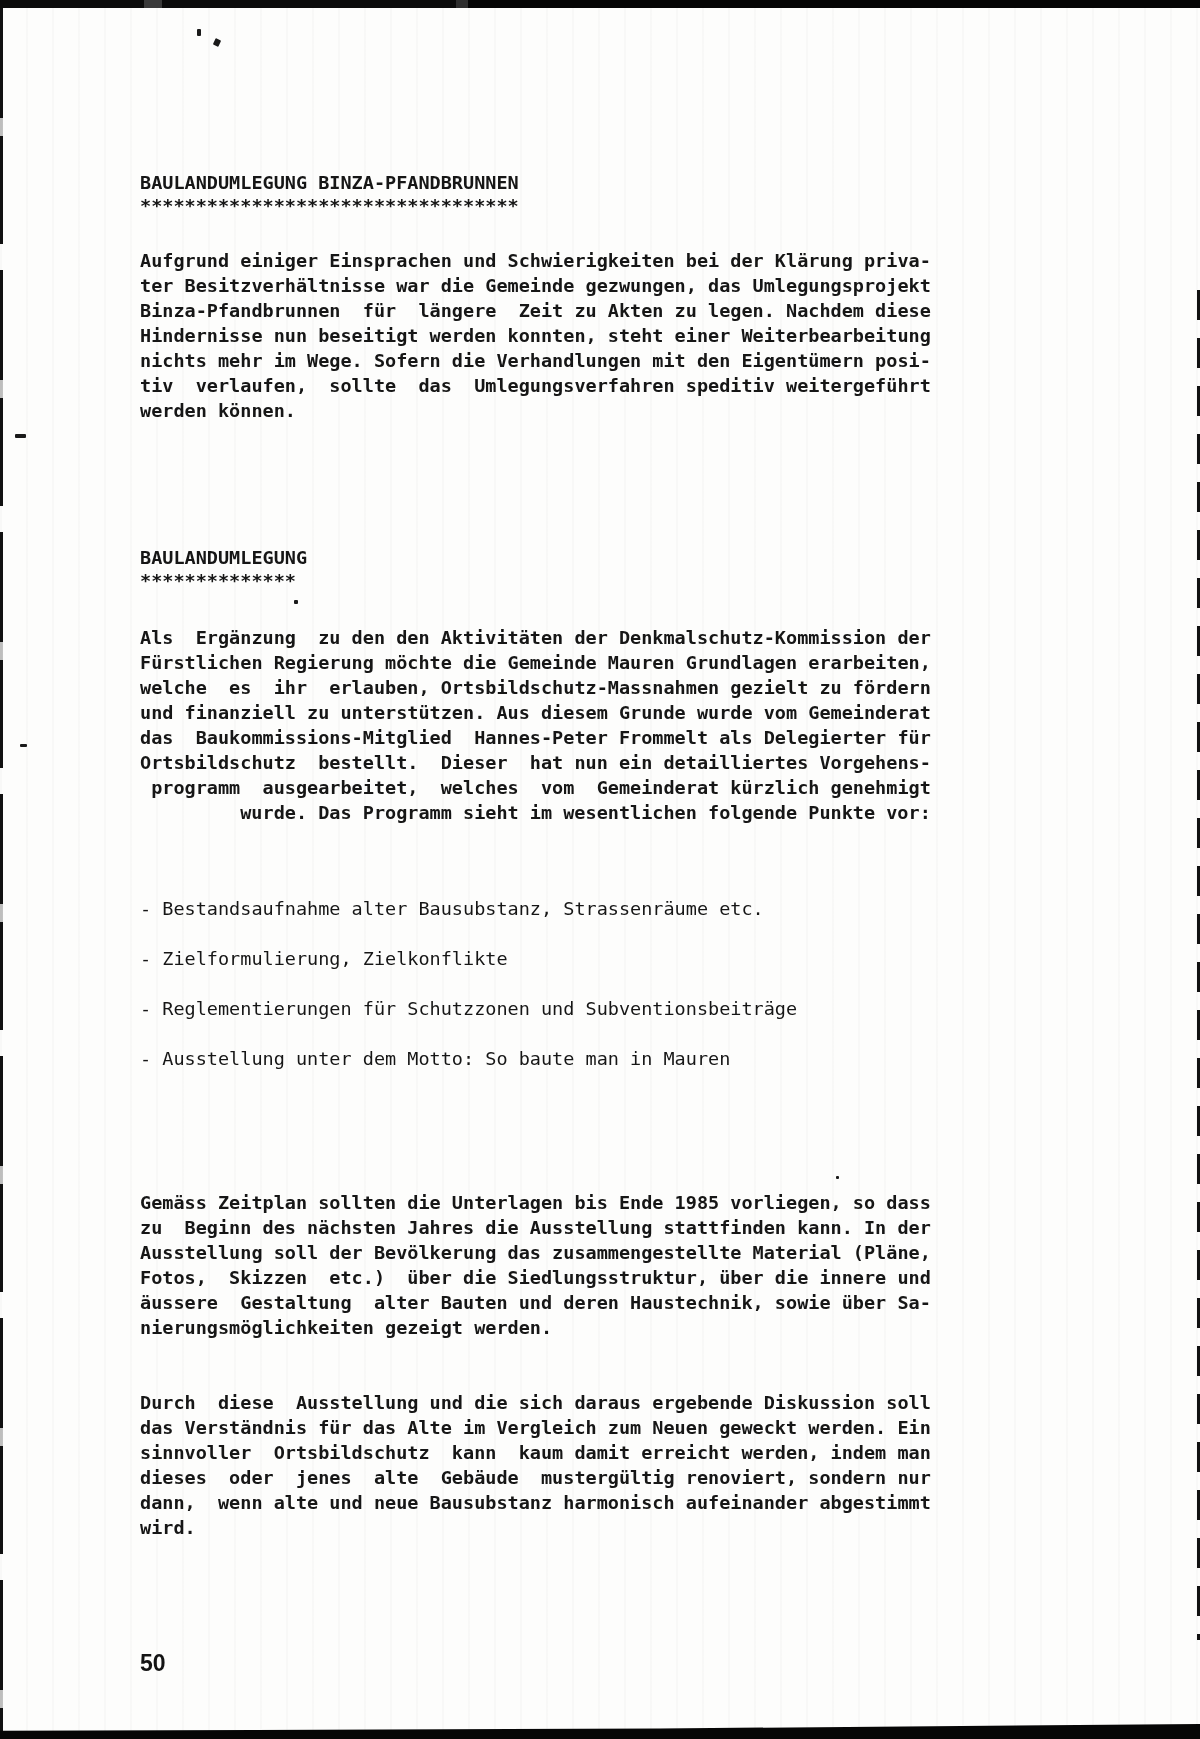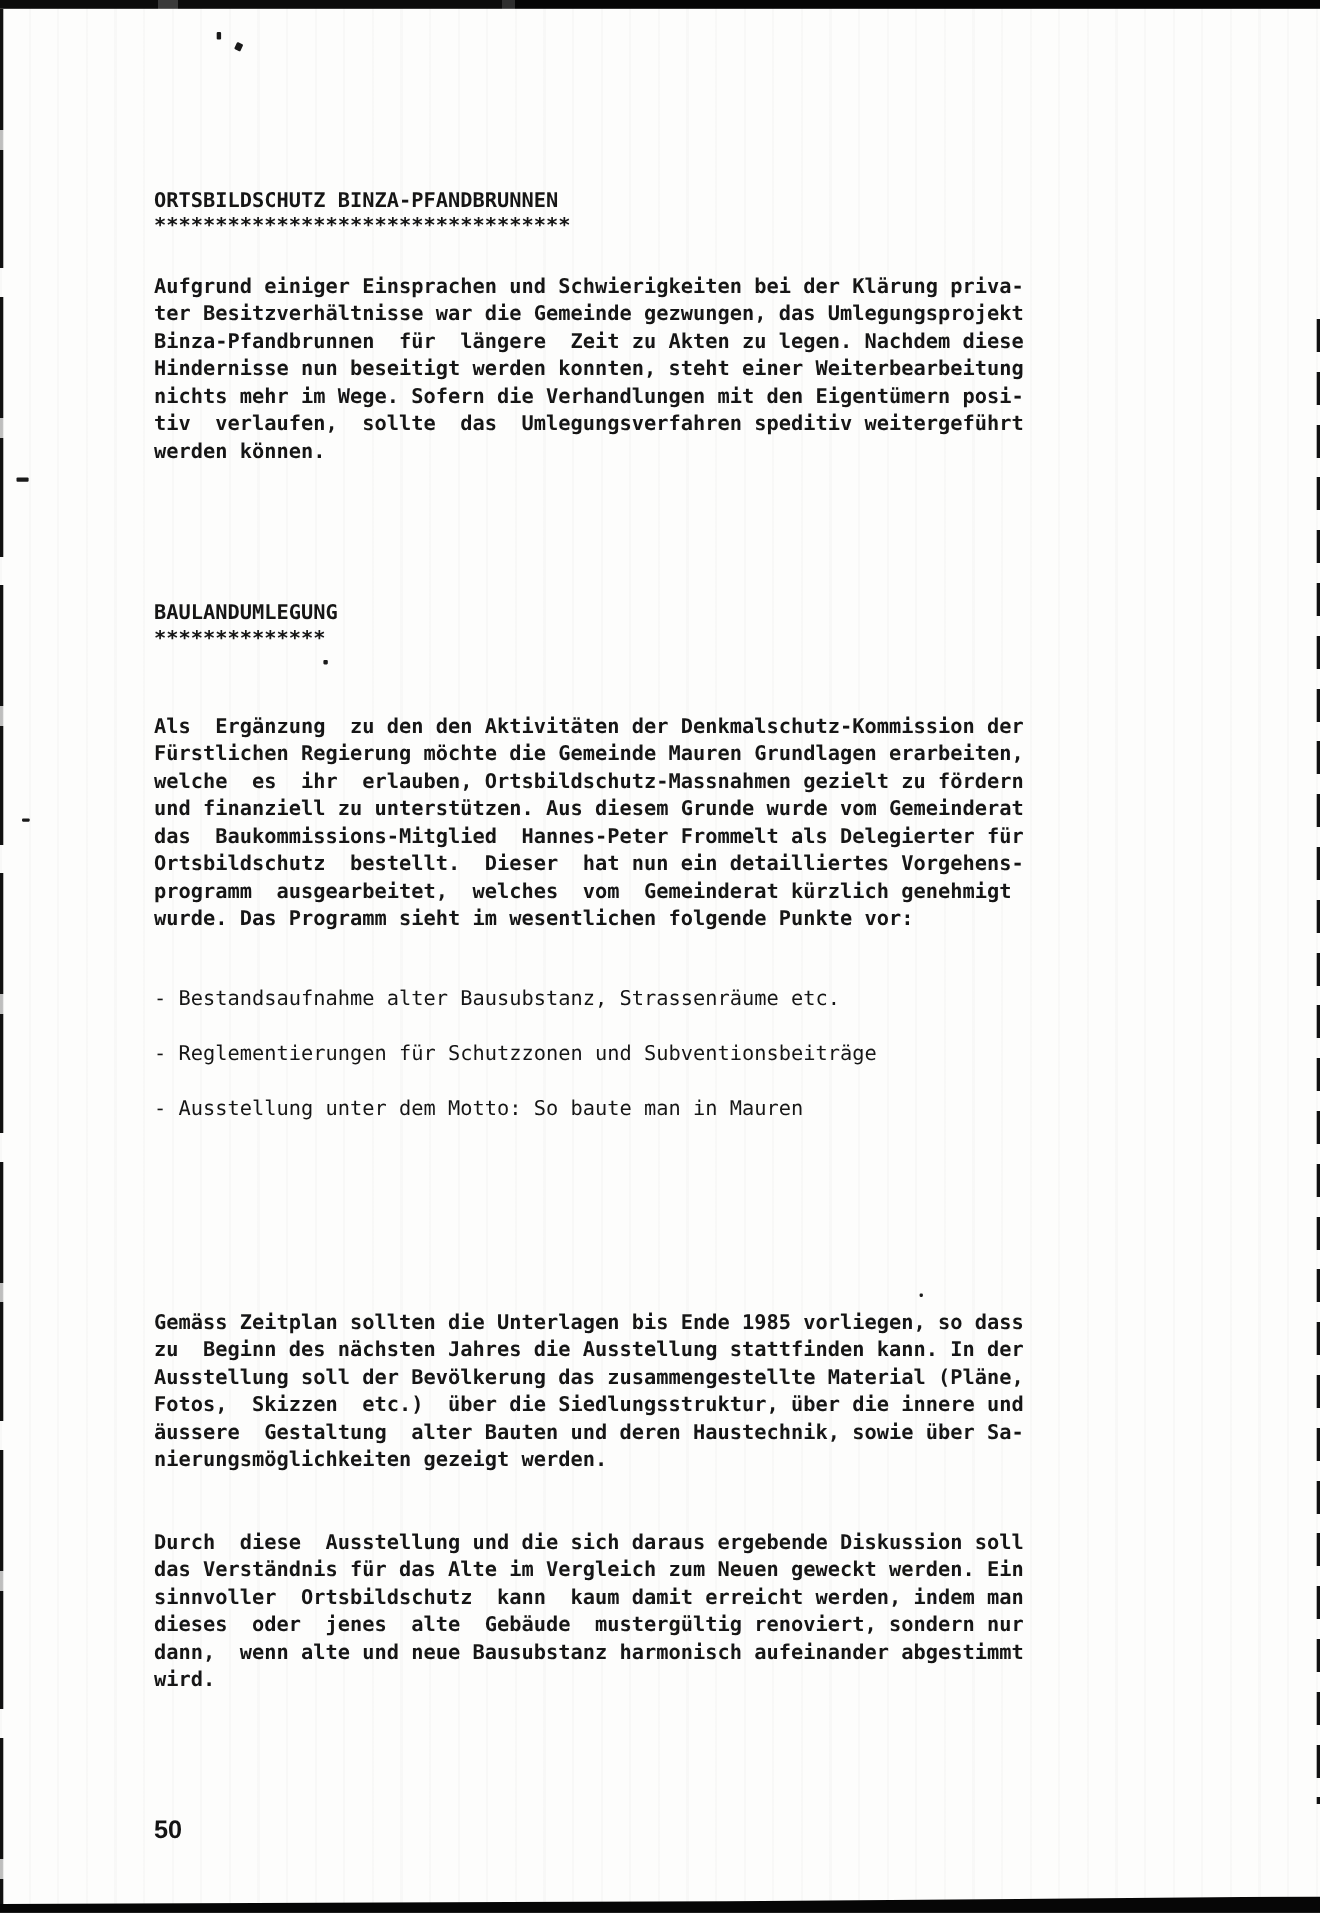--- a/index.html
+++ b/index.html
@@ -79,43 +79,44 @@
   <div class="edge-right"></div>
   <div class="edge-bottom"></div>
 
   <div class="speck" style="left:197px; top:29px; width:4px; height:7px;"></div>
   <div class="speck" style="left:214px; top:39px; width:6px; height:7px; transform:rotate(25deg);"></div>
   <div class="speck" style="left:15px; top:434px; width:11px; height:4px;"></div>
   <div class="speck" style="left:20px; top:744px; width:7px; height:3px;"></div>
   <div class="speck" style="left:294px; top:600px; width:4px; height:4px;"></div>
   <div class="speck" style="left:836px; top:1176px; width:3px; height:3px;"></div>
 
-  <div class="txt" style="top:170px;">ORTSBILDSCHUTZ BINZA-PFANDBRUNNEN</div>
+  <div class="txt" style="top:170px;">BAULANDUMLEGUNG BINZA-PFANDBRUNNEN</div>
   <div class="txt" style="top:193px;">**********************************</div>
   <div class="txt" style="top:248px;">Aufgrund einiger Einsprachen und Schwierigkeiten bei der Klärung priva-
 ter Besitzverhältnisse war die Gemeinde gezwungen, das Umlegungsprojekt
 Binza-Pfandbrunnen  für  längere  Zeit zu Akten zu legen. Nachdem diese
 Hindernisse nun beseitigt werden konnten, steht einer Weiterbearbeitung
 nichts mehr im Wege. Sofern die Verhandlungen mit den Eigentümern posi-
 tiv  verlaufen,  sollte  das  Umlegungsverfahren speditiv weitergeführt
 werden können.</div>
 
   <div class="txt" style="top:545px;">BAULANDUMLEGUNG</div>
   <div class="txt" style="top:568px;">**************</div>
-  <div class="txt" style="top:648px;">Als  Ergänzung  zu den den Aktivitäten der Denkmalschutz-Kommission der
+  <div class="txt" style="top:625px;text-align:right;">Als  Ergänzung  zu den den Aktivitäten der Denkmalschutz-Kommission der
 Fürstlichen Regierung möchte die Gemeinde Mauren Grundlagen erarbeiten,
 welche  es  ihr  erlauben, Ortsbildschutz-Massnahmen gezielt zu fördern
 und finanziell zu unterstützen. Aus diesem Grunde wurde vom Gemeinderat
 das  Baukommissions-Mitglied  Hannes-Peter Frommelt als Delegierter für
 Ortsbildschutz  bestellt.  Dieser  hat nun ein detailliertes Vorgehens-
 programm  ausgearbeitet,  welches  vom  Gemeinderat kürzlich genehmigt
 wurde. Das Programm sieht im wesentlichen folgende Punkte vor:</div>
 
   <div class="bullets">
     <div class="bullet-line">- Bestandsaufnahme alter Bausubstanz, Strassenräume etc.</div>
+    <div class="bullet-line">- Zielformulierung, Zielkonflikte</div>
     <div class="bullet-line">- Reglementierungen für Schutzzonen und Subventionsbeiträge</div>
     <div class="bullet-line">- Ausstellung unter dem Motto: So baute man in Mauren</div>
   </div>
 
   <div class="txt" style="top:1190px;">Gemäss Zeitplan sollten die Unterlagen bis Ende 1985 vorliegen, so dass
 zu  Beginn des nächsten Jahres die Ausstellung stattfinden kann. In der
 Ausstellung soll der Bevölkerung das zusammengestellte Material (Pläne,
 Fotos,  Skizzen  etc.)  über die Siedlungsstruktur, über die innere und
 äussere  Gestaltung  alter Bauten und deren Haustechnik, sowie über Sa-
 nierungsmöglichkeiten gezeigt werden.</div>

